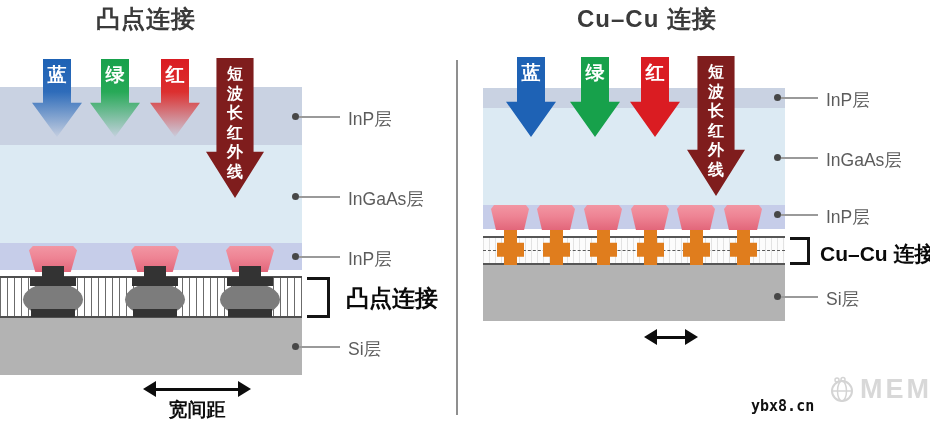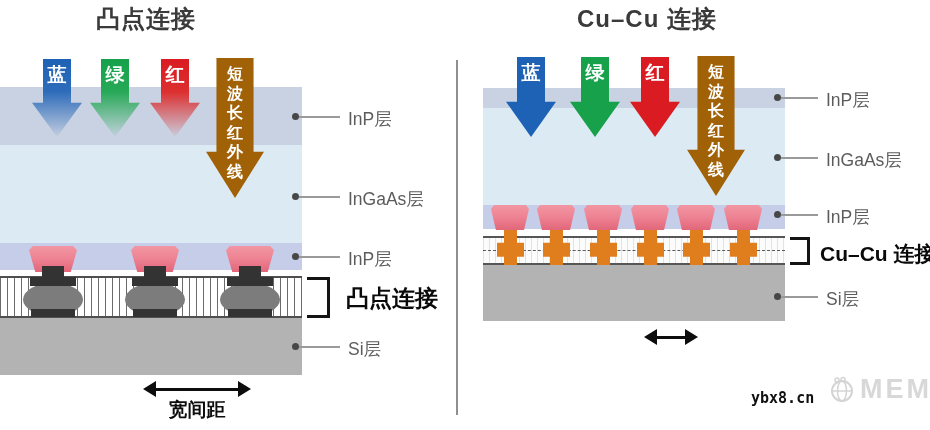--- a/index.html
+++ b/index.html
@@ -20,21 +20,21 @@
   .small-arrow{position:absolute;width:50px;height:78px;text-align:center;
         clip-path:polygon(22% 0,78% 0,78% 56%,100% 56%,50% 100%,0% 56%,22% 56%);
         color:#fff;font-weight:bold;font-size:19px;z-index:5;}
   .small-arrow span{display:inline-block;padding-top:3px;}
   .fade-blue{background:linear-gradient(180deg,#1e62b5 0%,#2e6cba 42%,rgba(90,130,185,0.05) 100%);}
   .fade-green{background:linear-gradient(180deg,#17a14b 0%,#27a957 42%,rgba(90,175,120,0.05) 100%);}
   .fade-red{background:linear-gradient(180deg,#da1c22 0%,#dc2f2f 42%,rgba(215,110,110,0.05) 100%);}
   .solid-blue{background:#1e62b5;}
   .solid-green{background:#17a14b;}
   .solid-red{background:#da1c22;}
-  .big-arrow{position:absolute;width:58px;height:140px;background:#a16207;z-index:5;
+  .big-arrow{position:absolute;width:58px;height:140px;background:#7f1d1d;z-index:5;
         clip-path:polygon(18% 0,82% 0,82% 67%,100% 67%,50% 100%,0% 67%,18% 67%);}
   .vtext{width:17px;margin:6px auto 0;font-size:16px;line-height:1.22;font-weight:bold;
         color:#fff;text-align:center;word-break:break-all;}
   
   .pink-bump{position:absolute;z-index:4;
         background:linear-gradient(180deg,#f296a3 0%,#ee8494 45%,#e2667a 100%);
         clip-path:polygon(0% 16%,8% 0%,92% 0%,100% 16%,87% 100%,13% 100%);}
   .ball{position:absolute;width:60px;height:33px;background:#7c7c7c;border-radius:50%;z-index:3;}
   .cap{position:absolute;background:#333333;z-index:4;}
   .cu-conn{position:absolute;width:27px;height:37px;background:#e07d1d;z-index:3;
@@ -182,21 +182,21 @@
   <div class="dot" style="left:774px;top:293px;"></div>
   <div class="lline" style="left:781px;top:296px;width:37px;"></div>
   <div class="llabel" style="left:826px;top:287px;">Si层</div>
 
   <div class="pitch" style="left:644px;top:329px;width:54px;">
     <div class="tl"></div>
     <div class="bar" style="left:9px;right:9px;"></div>
     <div class="tr"></div>
   </div>
 
-  <div class="wm-site" style="left:751px;top:389px;">ybx8.cn</div>
+  <div class="wm-site" style="left:751px;top:397px;">ybx8.cn</div>
   <div class="wm-brand" style="left:828px;top:374px;">
     <svg width="28" height="28" viewBox="0 0 28 28">
       <circle cx="14" cy="15" r="10" fill="none" stroke="#d4d4d4" stroke-width="2"></circle>
       <ellipse cx="14" cy="15" rx="4.5" ry="10" fill="none" stroke="#d4d4d4" stroke-width="1.5"></ellipse>
       <line x1="4" y1="15" x2="24" y2="15" stroke="#d4d4d4" stroke-width="1.5"></line>
       <circle cx="9" cy="4" r="2" fill="none" stroke="#d4d4d4" stroke-width="1.5"></circle>
       <circle cx="15" cy="3.5" r="2" fill="none" stroke="#d4d4d4" stroke-width="1.5"></circle>
     </svg>
     <span class="brand-text">MEMS</span>
   </div>

